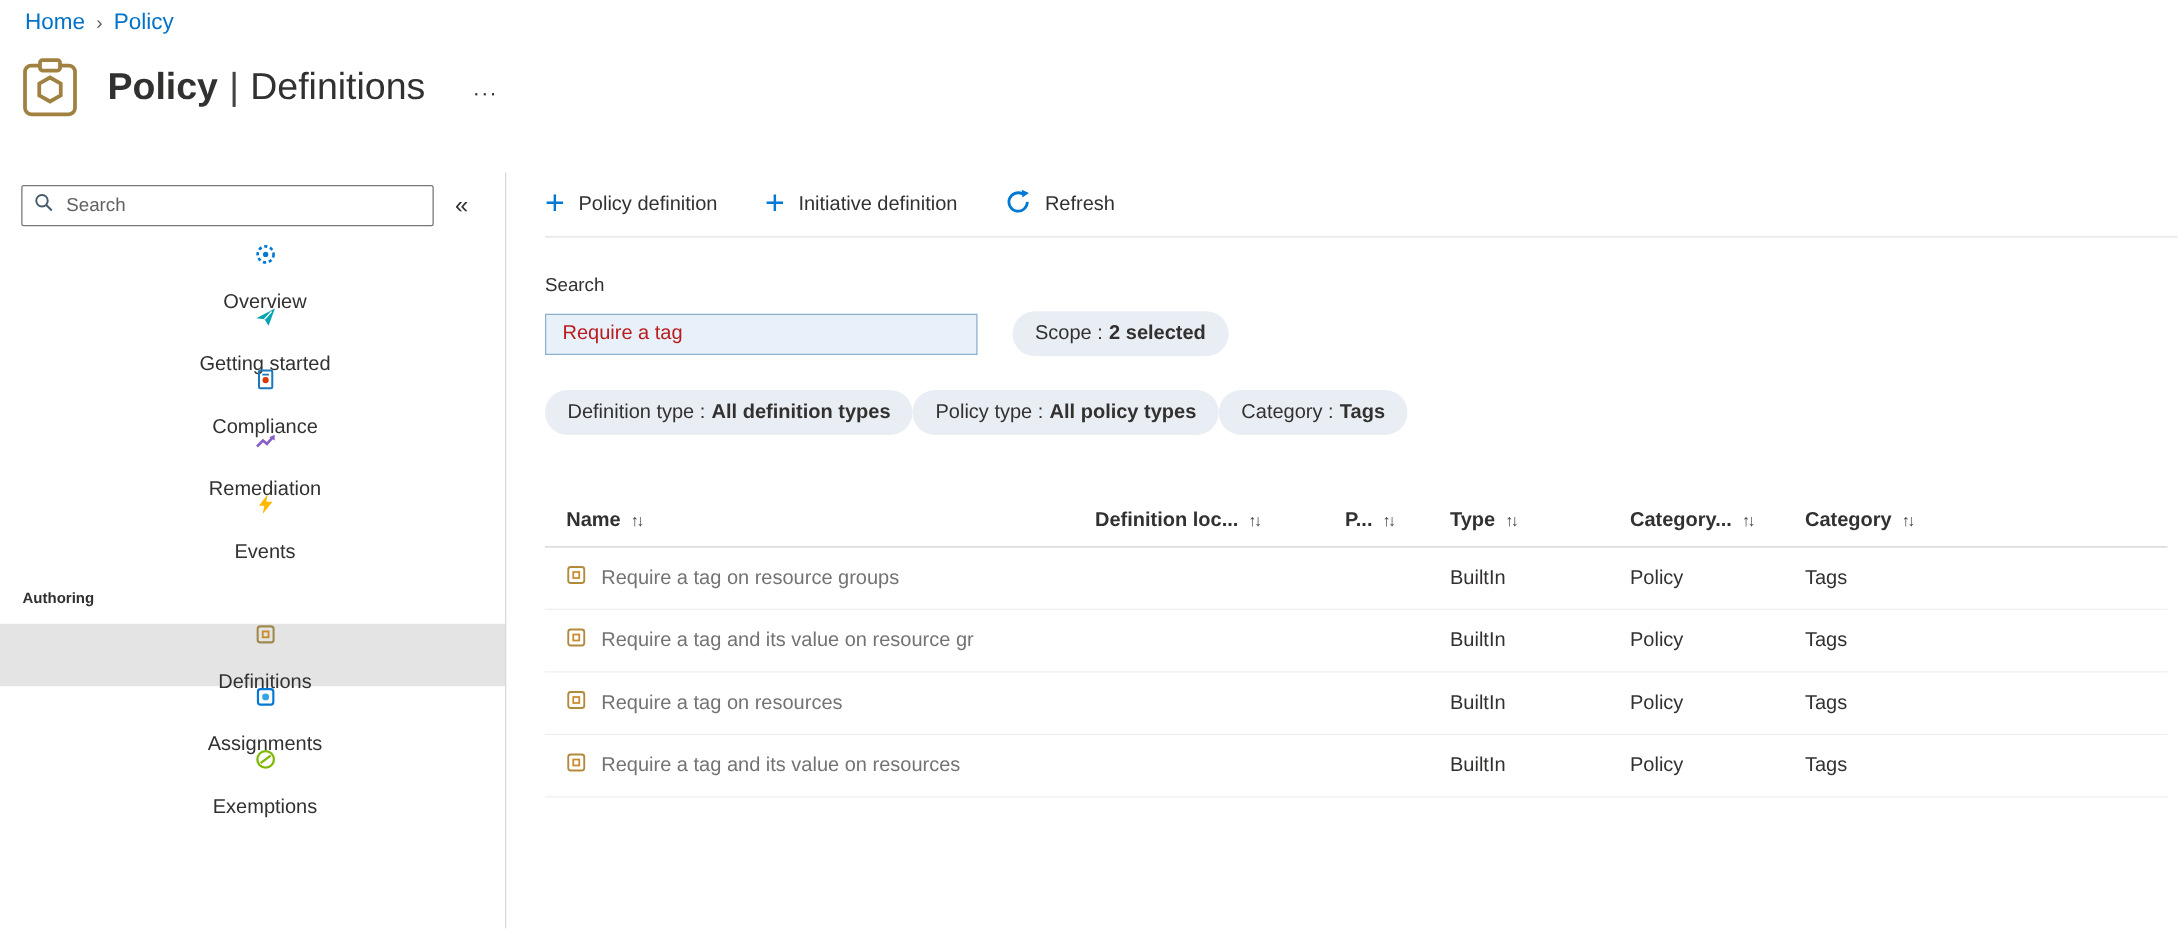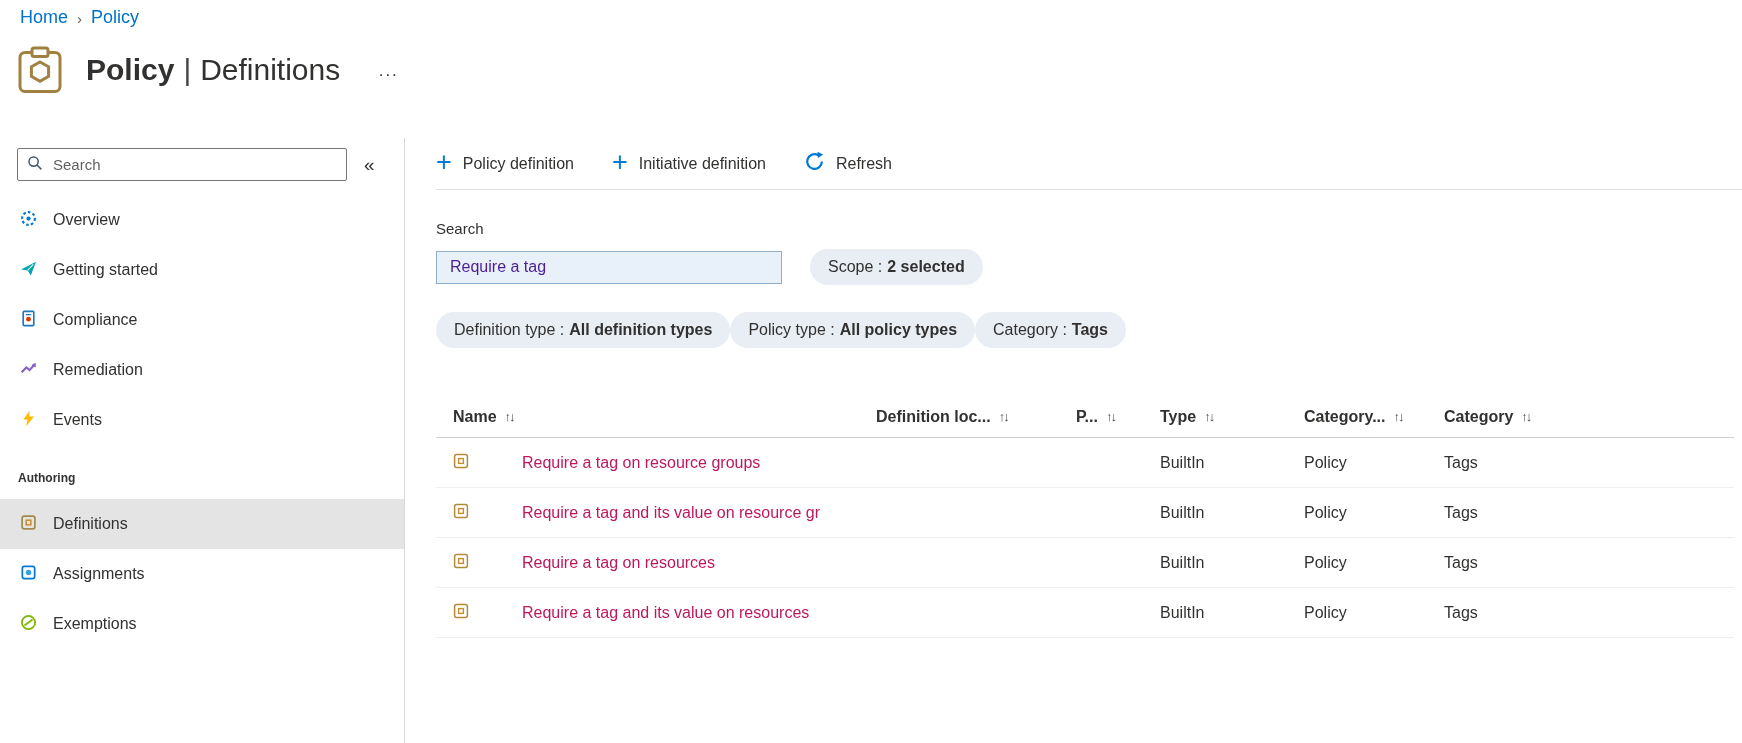--- a/index.html
+++ b/index.html
@@ -27,58 +27,58 @@
              border-right:1px solid #d8d8d8; }
   .sidebar-search-row { display:flex; align-items:center; margin:10px 0 14px 17px; }
   .searchbox { width:330px; height:33px; border:1px solid #767676; border-radius:2px;
                display:flex; align-items:center; gap:8px; padding:0 9px; background:#fff; }
   .searchbox input { border:none; outline:none; flex:1; font-size:15px;
                      font-family:inherit; color:#323130; }
   .searchbox input::placeholder { color:#616161; }
   .collapse-btn { margin-left:13px; background:none; border:none; font-size:19px;
                   color:#323130; cursor:pointer; padding:0 4px; }
   .nav-item { height:50px; display:flex; align-items:center; gap:16px;
-              padding-left:20px; font-size:16px; cursor:pointer; }
+              padding-left:20px; font-size:16px; cursor:pointer;flex-direction:column; }
   .nav-item.selected { background:#e4e4e4; }
   .nav-item svg { flex:0 0 auto; }
   .section-label { font-weight:700; font-size:12px; padding:26px 0 14px 18px; }
 
   
   .main { position:absolute; left:436px; top:138px; right:0; bottom:0; }
   .toolbar { height:52px; display:flex; align-items:center; gap:38px;
              border-bottom:1px solid #e3e1df; }
   .toolbar-btn { display:flex; align-items:center; gap:11px; background:none; border:none;
                  font-size:16px; font-family:inherit; color:#323130; cursor:pointer; padding:0; }
   .plus { color:#0078d4; font-size:27px; font-weight:300; line-height:18px; padding-bottom:3px; }
 
   .search-label { margin-top:30px; font-size:15px; }
   .filter-row1 { margin-top:12px; display:flex; align-items:center; }
   .search-input { width:346px; height:33px; background:#e8f1fa; border:1px solid #8fb0cd;
                   display:flex; align-items:center; padding:0 11px; }
   .search-input input { background:transparent; border:none; outline:none; width:100%;
-                        font-size:16px; font-family:inherit; color:#4c1d95; }
+                        font-size:16px; font-family:inherit; color:#b91c1c; }
   .scope-pill { margin-left:28px; }
   .pill { background:#e9eef4; border-radius:18px; height:36px; display:inline-flex;
           align-items:center; gap:5px; padding:0 18px; font-size:16px; color:#323130;
           cursor:pointer; white-space:nowrap;text-align:right; }
   .pill b { font-weight:700; }
   .filter-row2 { margin-top:27px; display:flex; }
 
   
   .table { margin-top:48px; margin-right:8px; }
   .thead, .tr { display:grid; grid-template-columns:440px 200px 84px 144px 140px 1fr;
                 align-items:center; }
   .thead { height:42px; border-bottom:1px solid #d2d0ce; font-weight:700; font-size:16px; }
   .th { display:flex; align-items:center; gap:8px; cursor:pointer; }
   .th.first { padding-left:17px; }
   .sort { font-size:13px; color:#484644; font-weight:400; letter-spacing:-2px; }
   .tr { height:50px; border-bottom:1px solid #f0efee; font-size:16px; }
   .td.name { display:flex; align-items:center; gap:12px; padding-left:17px;
              overflow:hidden; white-space:nowrap; }
-  .td.name a { color:#be185d; text-decoration:none; cursor:pointer; white-space:nowrap;margin-left:41px; }
+  .td.name a { color:#737373; text-decoration:none; cursor:pointer; white-space:nowrap; }
   .td.name svg { flex:0 0 auto; }
 </style>
 </head>
 <body>
 
 <div class="page">
 
   <div class="breadcrumb">
     <a>Home</a>
     <span class="chev">›</span>

